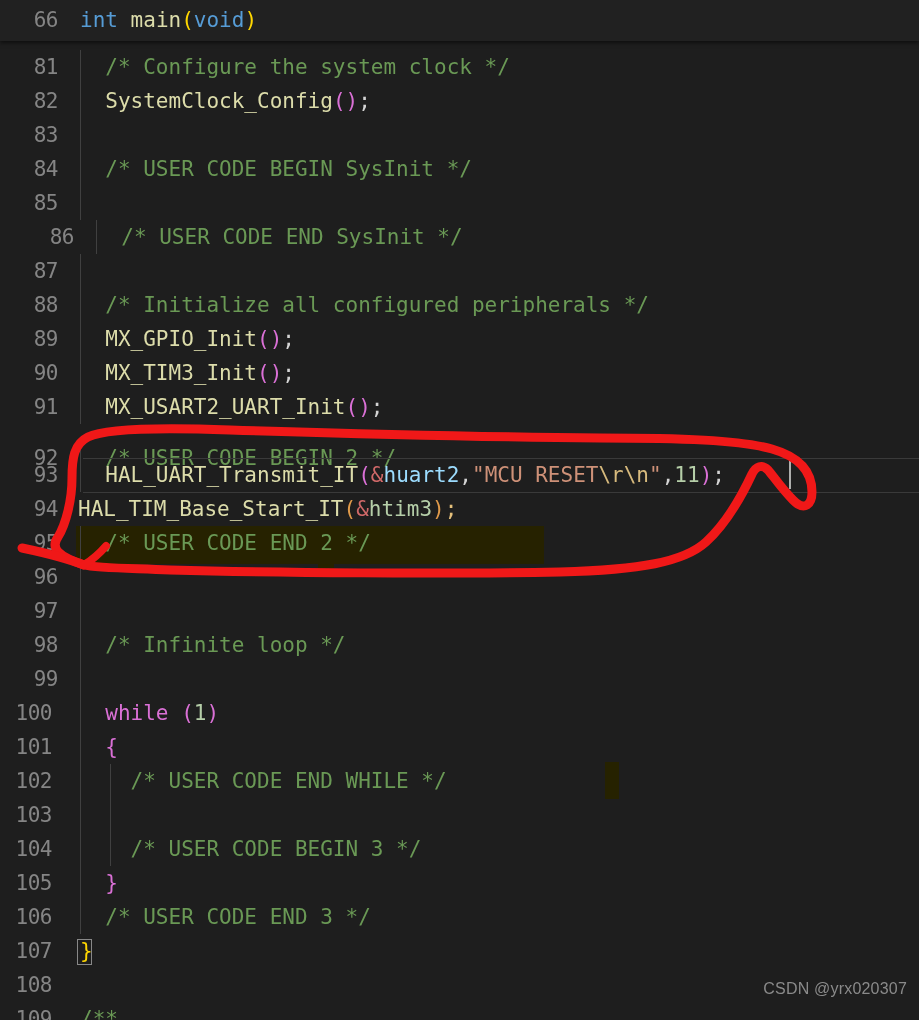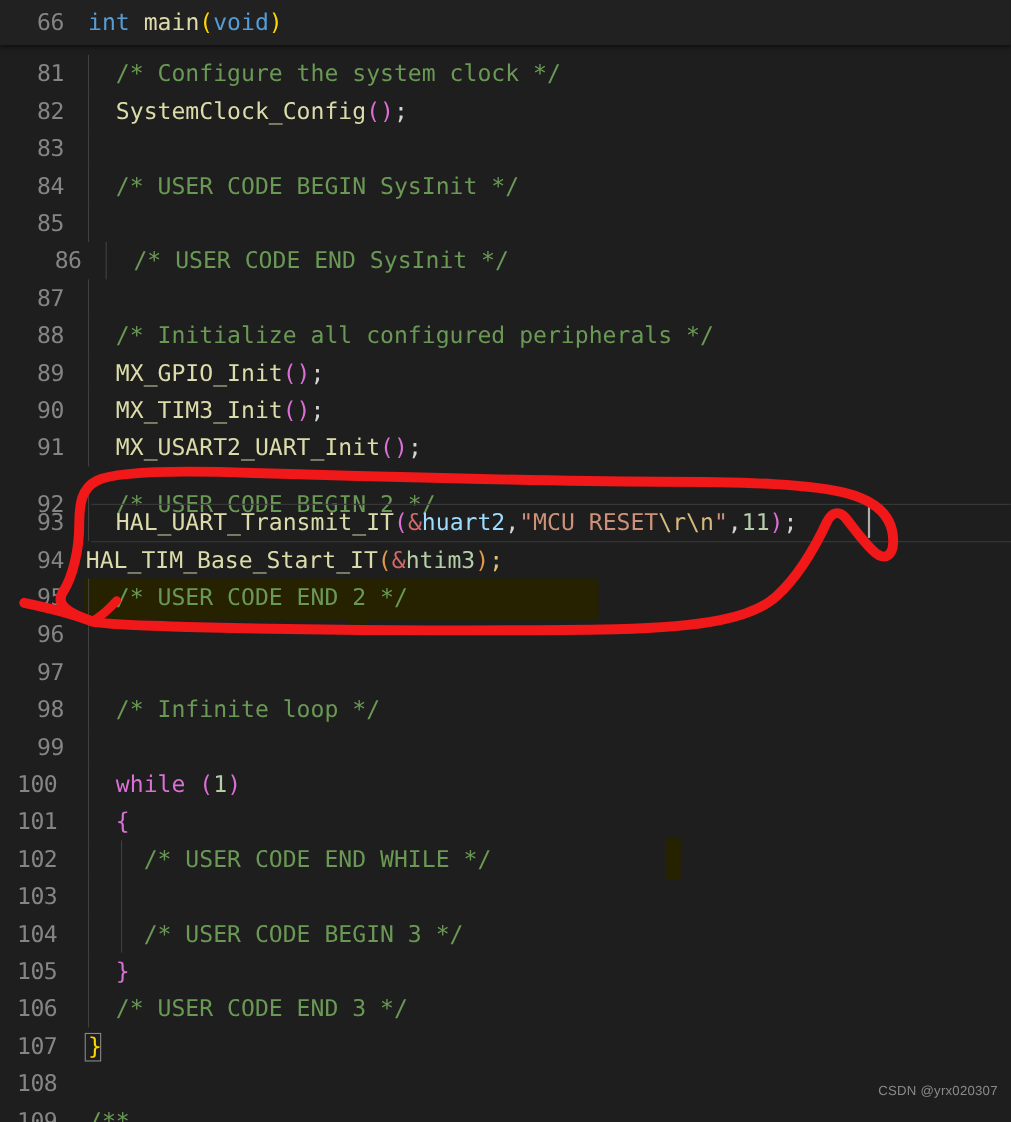--- a/index.html
+++ b/index.html
@@ -154,21 +154,21 @@
     z-index: 40;
     pointer-events: none;
   }
 
   
   #watermark {
     position: absolute;
     right: 12px;
     bottom: 22px;
     color: #8a8a8a;
-    font-size: 12px;
+    font-size: 16px;
     font-family: "Liberation Sans", sans-serif;
     z-index: 30;
     letter-spacing: 0.2px;
   }
 </style>
 </head>
 <body>
 
 <div id="editor">
 

